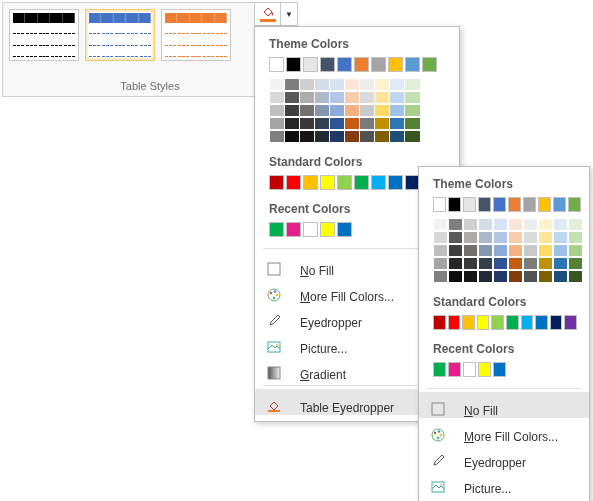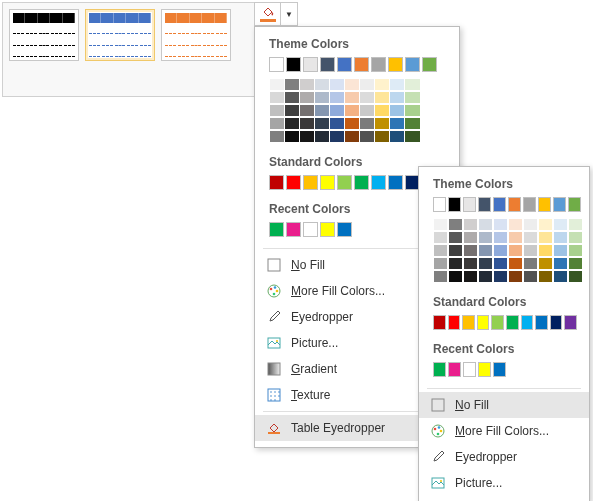--- a/index.html
+++ b/index.html
@@ -22,21 +22,21 @@
 .menu{position:absolute;background:#fff;border:1px solid #bcbcbc;box-shadow:2px 2px 6px rgba(0,0,0,.2);padding:6px 0}
 .m1{top:26px;left:254px;width:206px}
 .m2{top:166px;left:418px;width:172px}
 .section-h{font-weight:600;color:#5a5a5a;padding:4px 12px 4px 14px}
 .swatch-grid{display:grid;grid-template-columns:repeat(10,15px);gap:2px;padding:2px 12px 6px 14px}
 .sw{width:15px;height:15px;border:1px solid #c0c0c0;cursor:pointer}
 .swatch-grid.tight{gap:0;padding:0 12px 8px 14px}
 .swatch-grid.tight .sw{width:17px;height:13px;border:1px solid #fff}
 .row-sw{display:flex;gap:2px;padding:2px 12px 8px 14px}
 .row-sw .sw{width:15px;height:15px}
-.menu-item{display:flex;align-items:center;height:26px;padding:0 10px 0 10px;cursor:pointer;gap:8px}
+.menu-item{display:flex;align-items:flex-end;height:26px;padding:0 10px 0 10px;cursor:pointer;gap:17px}
 .menu-item:hover,.menu-item.hov{background:#e6e6e6}
 .menu-item .ico{width:18px;height:18px;display:flex;align-items:center;justify-content:center;flex-shrink:0}
 .menu-item .lbl u{text-decoration:underline}
 .menu-item .arr{margin-left:auto;font-size:9px;color:#555}
 .sep{height:1px;background:#e0e0e0;margin:3px 8px}
 svg{display:block}
 </style>
 </head>
 <body>
 
@@ -131,20 +131,21 @@
           <span style="border-color:#ed7d31"></span>
           <span style="border-color:#ed7d31"></span>
         </div>
     </div>
   </div>
   <div class="scrollbtns">
     <div class="sbtn">▲</div>
     <div class="sbtn">▼</div>
     <div class="sbtn" style="line-height:6px">▾</div>
   </div>
+  <div class="ribbon-label">Table Styles</div>
 </div>
 
 <div class="shade-btn">
   <div class="bucket">
     <svg width="14" height="12" viewBox="0 0 14 12">
         <path d="M3 6 L7 2 L11 6 L7 10 Z" fill="none" stroke="#c0392b" stroke-width="1"></path>
         <path d="M11 6 Q13 7 12 9 Q11 10 10.5 8.5 Z" fill="#c0392b"></path>
       </svg>
     <div class="bucket-bar"></div>
   </div>
@@ -285,37 +286,20 @@
               <stop offset="0" stop-color="#555"></stop>
               <stop offset="1" stop-color="#eee"></stop>
             </linearGradient>
           </defs>
           <rect x="1" y="1" width="12" height="12" fill="url(#g1)" stroke="#888"></rect>
         </svg>
       </span>
     <span class="lbl"><u>G</u><span>radient</span></span>
     <span class="arr">▶</span>
   </div>
-  <div class="menu-item">
-    <span class="ico">
-        <svg width="14" height="14">
-          <rect x="1" y="1" width="12" height="12" fill="#fff" stroke="#48c"></rect>
-          <circle cx="4" cy="4" r=".8" fill="#48c"></circle>
-          <circle cx="8" cy="4" r=".8" fill="#48c"></circle>
-          <circle cx="12" cy="4" r=".8" fill="#48c"></circle>
-          <circle cx="4" cy="8" r=".8" fill="#48c"></circle>
-          <circle cx="8" cy="8" r=".8" fill="#48c"></circle>
-          <circle cx="12" cy="8" r=".8" fill="#48c"></circle>
-          <circle cx="4" cy="12" r=".8" fill="#48c"></circle>
-          <circle cx="8" cy="12" r=".8" fill="#48c"></circle>
-        </svg>
-      </span>
-    <span class="lbl"><u>T</u><span>exture</span></span>
-    <span class="arr">▶</span>
-  </div>
   <div class="sep"></div>
   <div class="menu-item hov">
     <span class="ico">
         <svg width="16" height="14">
           <path d="M4 7 L8 3 L12 7 L8 11 Z" fill="none" stroke="#c0392b"></path>
           <rect x="2" y="11" width="12" height="2" fill="#ed7d31"></rect>
         </svg>
       </span>
     <span class="lbl">Table Eyedropper</span>
     <span class="arr">▶</span>

